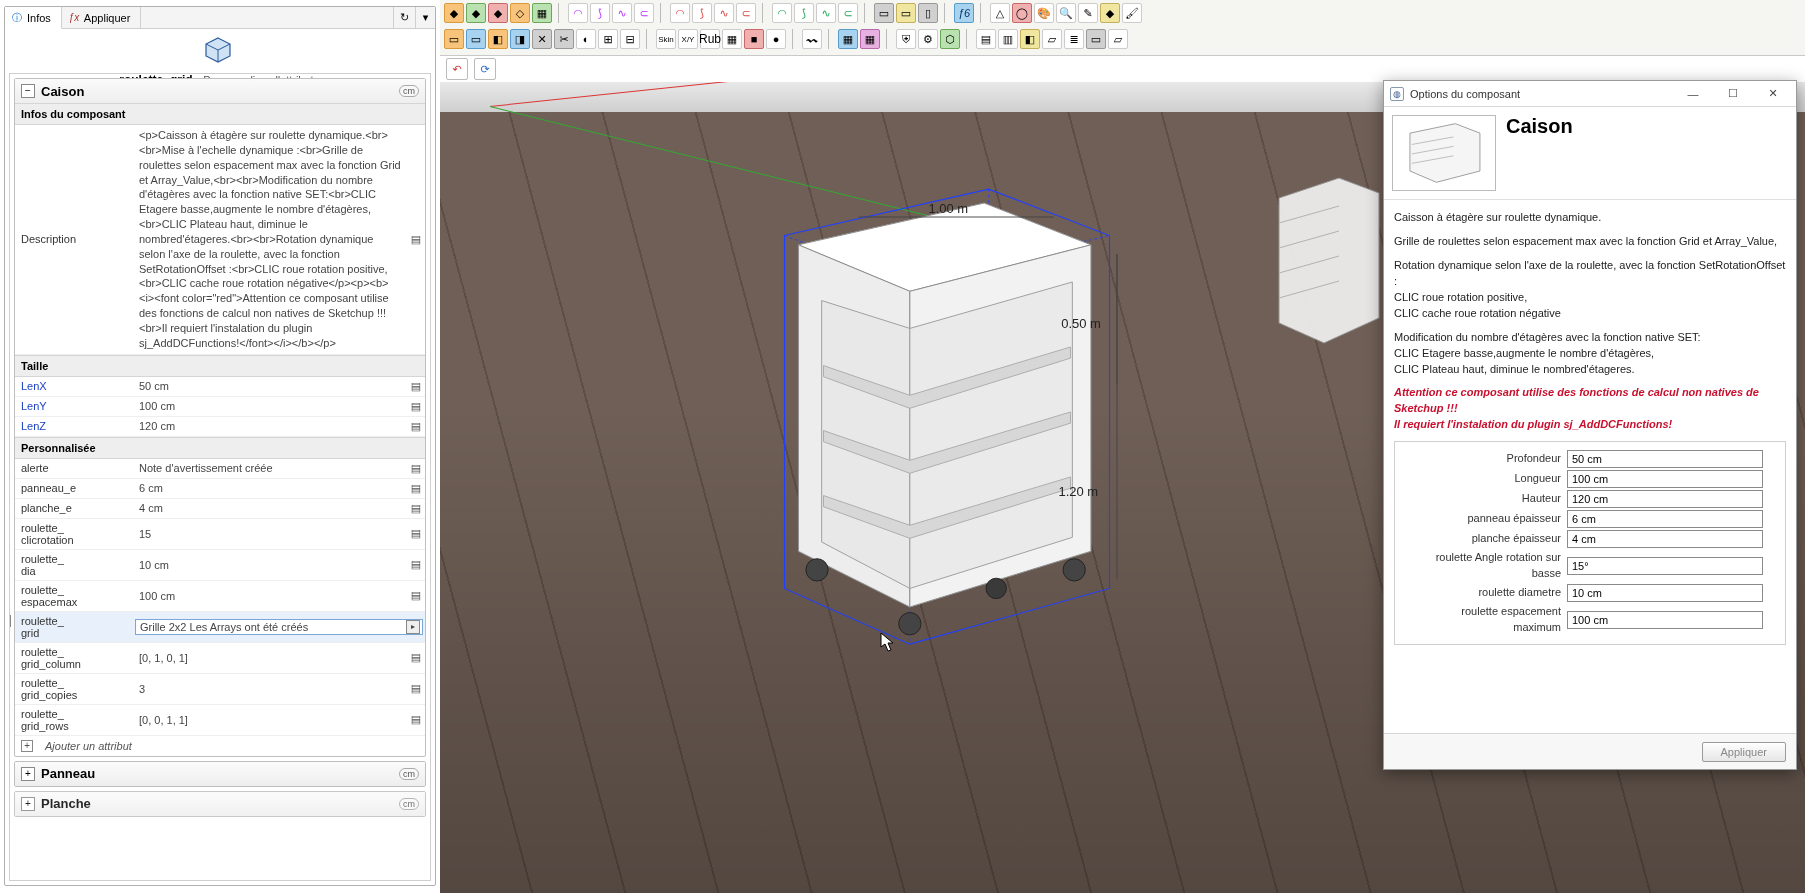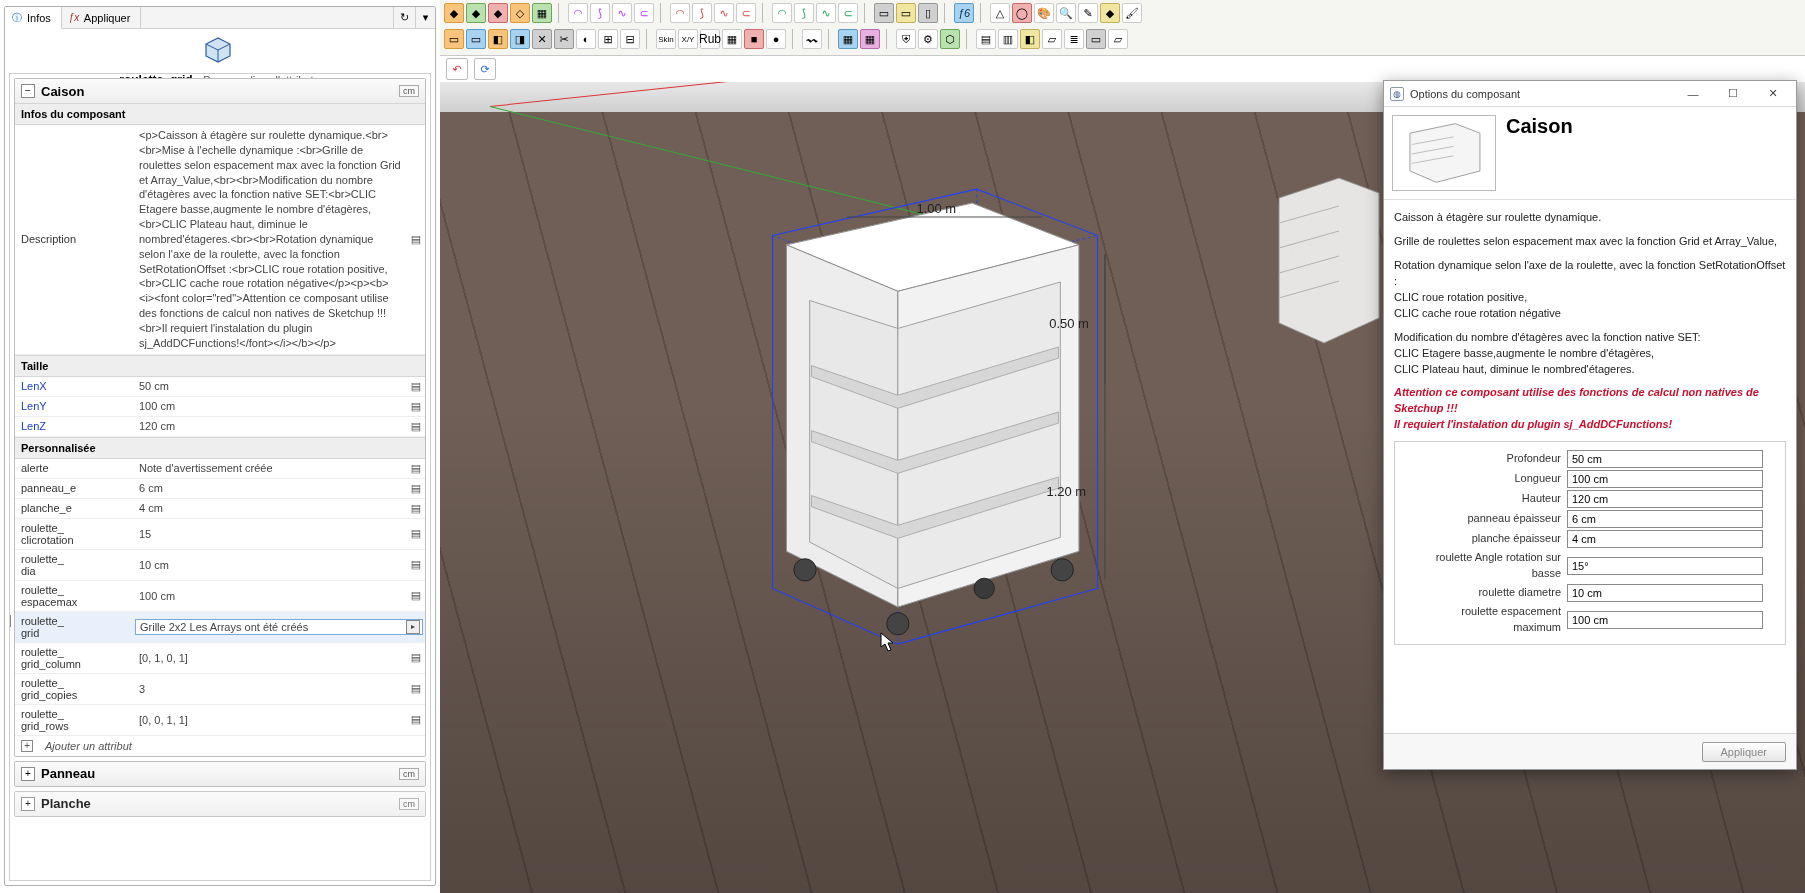--- a/index.html
+++ b/index.html
@@ -33,21 +33,21 @@
   .lp-path .cubeicon { width:30px; height:30px; }
   .lp-path .p-text { display:flex; gap:4px; align-items:baseline; }
   .lp-path .p-name { font-weight:bold; font-size:12px; }
   .lp-path .p-sub { color:#555; }
 
   .lp-scroll { position:absolute; top:66px; bottom:4px; left:4px; right:4px; overflow:auto; border:1px solid #cfcfcf; }
   .accordion { border:1px solid #bfbfbf; margin:4px; border-radius:2px; }
   .acc-head { display:flex; align-items:center; background:linear-gradient(#fbfbfb,#eee); height:24px; padding:0 6px; cursor:default; }
   .acc-toggle { width:14px; height:14px; border:1px solid #888; background:#fff; display:flex; align-items:center; justify-content:center; font-size:10px; margin-right:6px; line-height:1;}
   .acc-title { font-weight:bold; font-size:13px; flex:1; }
-  .acc-unit { font-size:9px; border:1px solid #aaa; border-radius:0; padding:0 3px; background:#f8f8f8; color:#555; }
+  .acc-unit { font-size:9px; border:1px solid #aaa; border-radius:6px; padding:0 3px; background:#f8f8f8; color:#555; }
   .acc-body { }
   .section-head { background:#eeeeee; font-weight:bold; padding:4px 6px; border-top:1px solid #d5d5d5; border-bottom:1px solid #d5d5d5; }
   .row { display:flex; border-bottom:1px solid #eee; min-height:20px; align-items:center; }
   .row .k { width:118px; padding:3px 6px; color:#333; }
   .row .k.blue { color:#1a3fbf; }
   .row .v { flex:1; padding:3px 6px; color:#444; position:relative; }
   .row .mini { width:18px; text-align:center; color:#555; }
   .row.sel { background:#e8f0fb; }
   .row.sel .v { background:#fff; border:1px solid #7aa7d9; margin:1px 2px; padding:1px 4px; }
   .row .drop { position:absolute; right:2px; top:50%; transform:translateY(-50%); width:14px; height:14px; border:1px solid #888; background:#eee; display:flex; align-items:center; justify-content:center; font-size:8px;}
@@ -61,21 +61,21 @@
      repeating-linear-gradient(-15deg, rgba(0,0,0,0) 0 86px, rgba(0,0,0,0.28) 86px 88px);
      background-color:#6c5b52;
      overflow:hidden;
   }
   .vp-sky { position:absolute; left:0; right:0; top:0; height:30px; background:linear-gradient(#e8e8e8,#cfcfcf); }
   .vp-axis { position:absolute; left:50px; top:24px; }
   .vp-axis .ax { position:absolute; height:1px; transform-origin:left center;}
   .ax.red{ background:#d33; width:380px; transform:rotate(-6deg);}
   .ax.green{ background:#3a3; width:500px; transform:rotate(14deg);}
 
-  .model { position:absolute; left:280px; top:70px; width:430px; height:520px; }
+  .model { position:absolute; left:292px; top:70px; width:430px; height:520px; }
   .model svg { width:100%; height:100%; overflow:visible; }
   .dimtxt { fill:#222; font-size:14px; font-family:Arial; }
   .cursor-arrow { position:absolute; left:440px; top:550px; width:14px; height:20px; }
   .cursor-arrow svg{width:100%;height:100%;}
 
   
   .dialog { position:absolute; right:8px; top:80px; width:414px; height:690px; background:#fff; border:1px solid #9a9a9a; box-shadow:0 4px 16px rgba(0,0,0,.4); display:flex; flex-direction:column; }
   .dlg-title { height:26px; background:#fff; border-bottom:1px solid #d9d9d9; display:flex; align-items:center; padding:0 6px; gap:6px;}
   .dlg-title .t-icon{ width:14px; height:14px; border:1px solid #89a; border-radius:2px; display:flex; align-items:center; justify-content:center; font-size:9px; color:#358;}
   .dlg-title .t-text{ flex:1; color:#333; }

